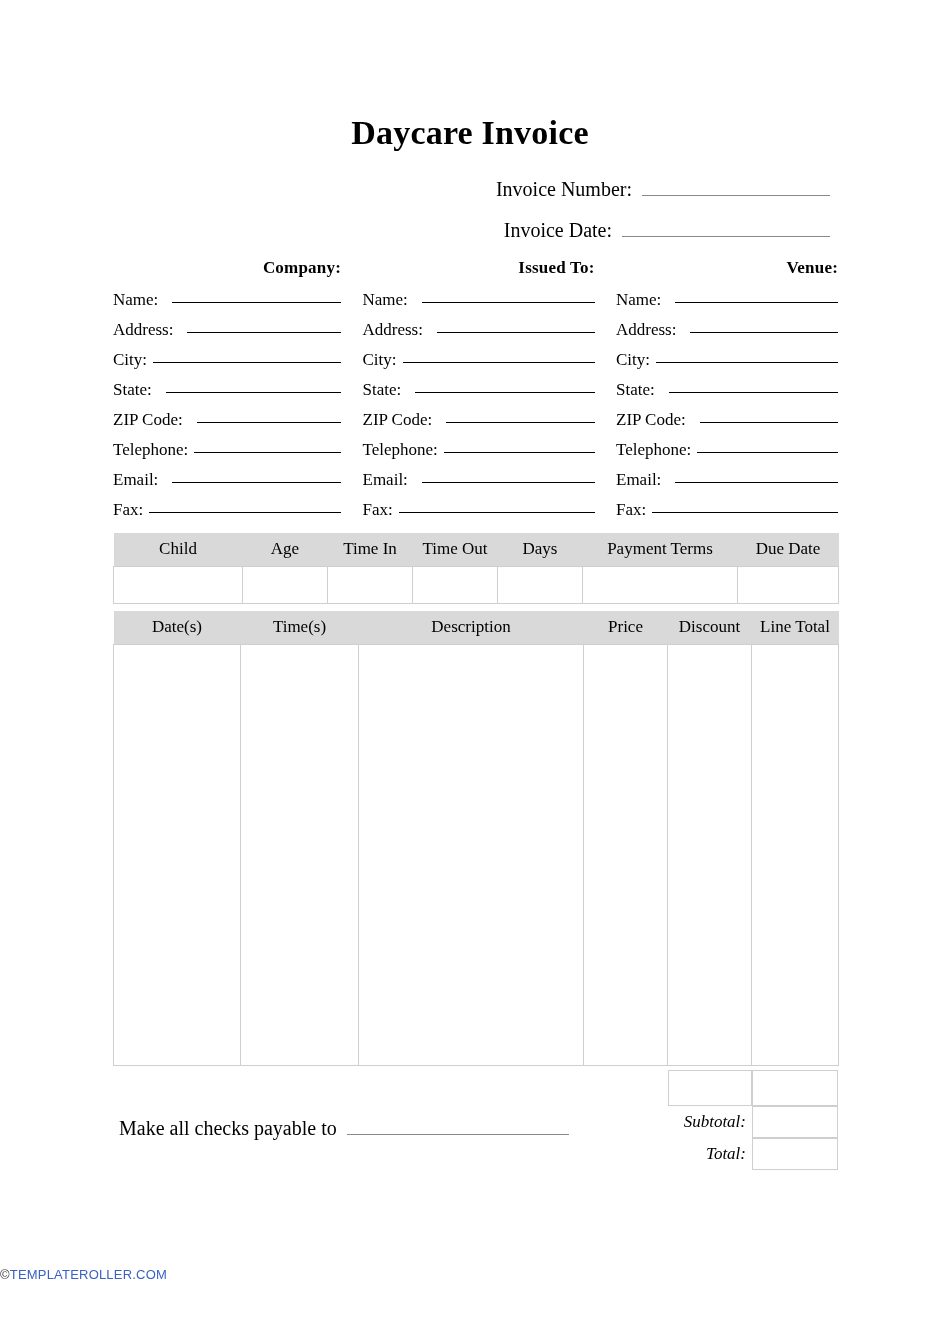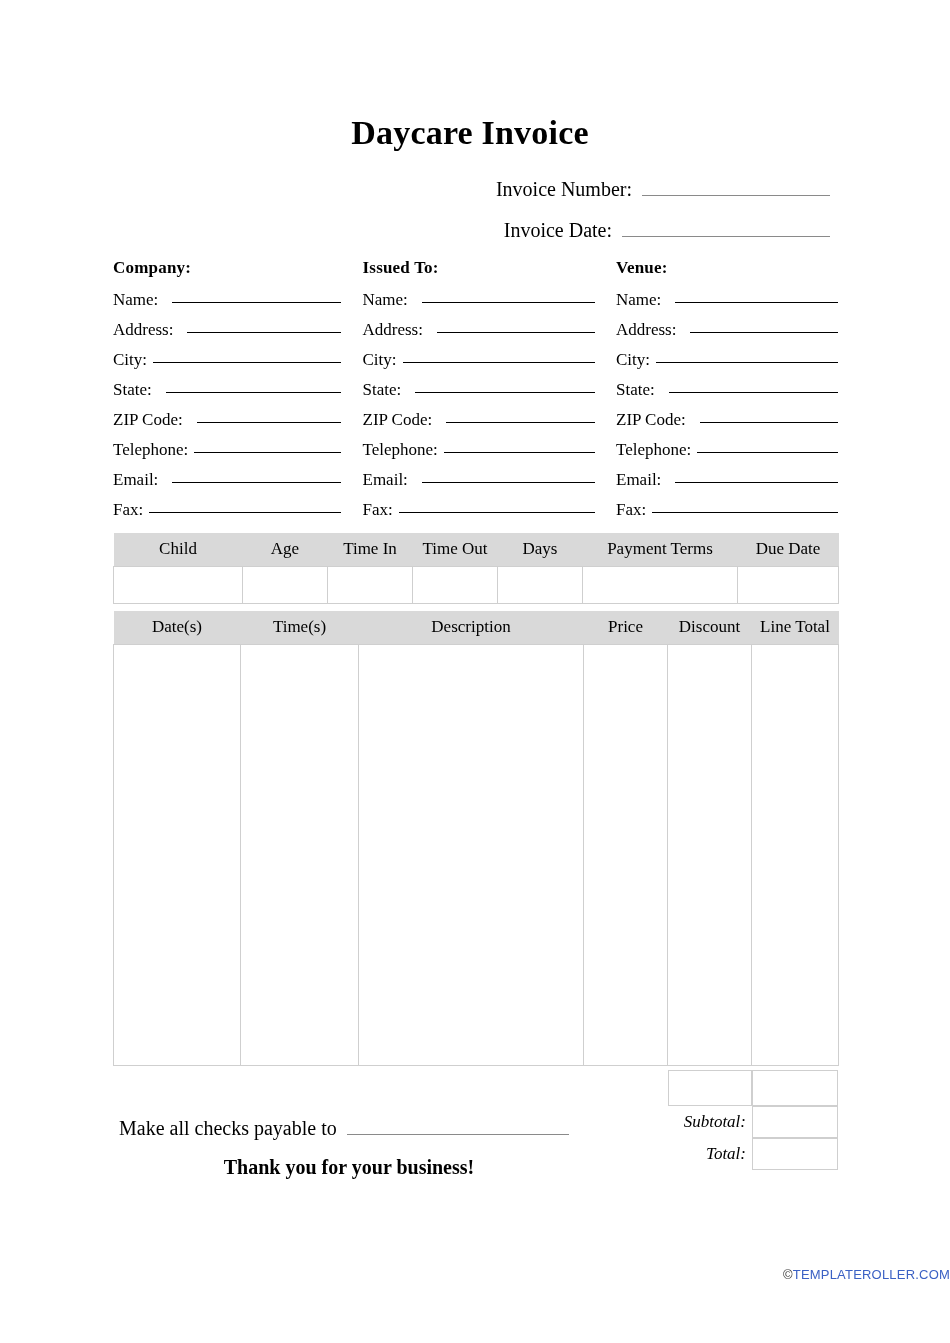--- a/index.html
+++ b/index.html
@@ -67,21 +67,21 @@
     left: 113px;
     width: 725px;
     display: flex;
     justify-content: space-between;
   }
   .contact-col { width: 228px; }
   .contact-col.col-2 { width: 232px; }
   .contact-col.col-3 { width: 222px; }
 
   .contact-heading {
-    text-align: left;
+    text-align: right;
     font-size: 17px;
     font-weight: bold;
     margin-bottom: 12px;
     letter-spacing: .2px;
   }
   .contact-field {
     display: flex;
     align-items: baseline;
     font-size: 17px;
     height: 30px;
@@ -188,21 +188,21 @@
     font-size: 20px;
     font-weight: bold;
   }
 
   
   .footer {
     position: absolute;
     left: 0;
     top: 1267px;
     width: 950px;
-    text-align: right;
+    text-align: left;
     font-family: "Liberation Sans", "DejaVu Sans", sans-serif;
     font-size: 13px;
     color: #3b61c4;
     letter-spacing: .2px;
   }
   .footer .copy { color: #3b3b3b; }
 </style>
 </head>
 <body>
 
@@ -410,19 +410,18 @@
       <div class="totals-label">Total:</div>
       <div class="totals-box"></div>
     </div>
   </div>
 
   <div class="payable">
     <span>Make all checks payable to</span>
     <span class="rule"></span>
   </div>
 
-  <div class="thank-you">Thank you for your business!</div>
 
   <div class="footer">
     <span class="copy">©</span><span>TEMPLATEROLLER.COM</span>
   </div>
 
 </div>
 
 </body></html>

